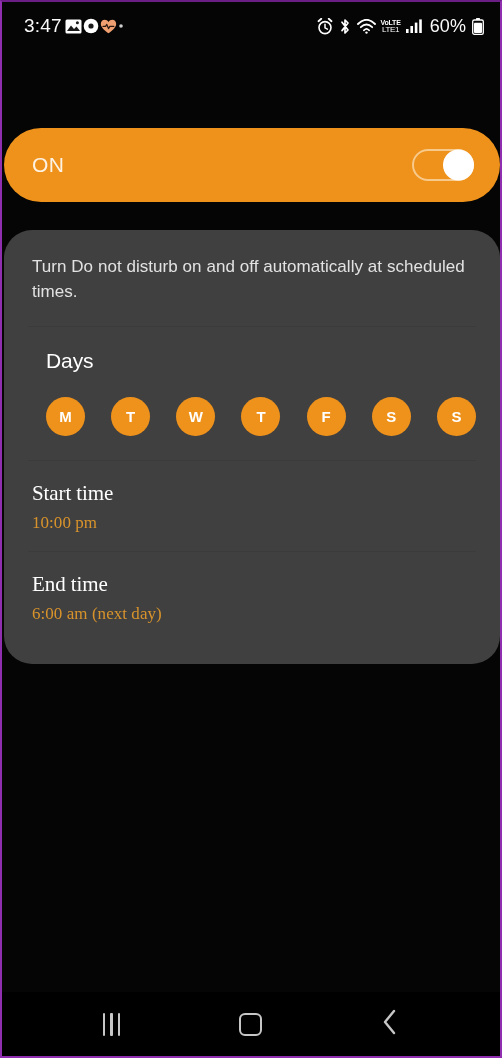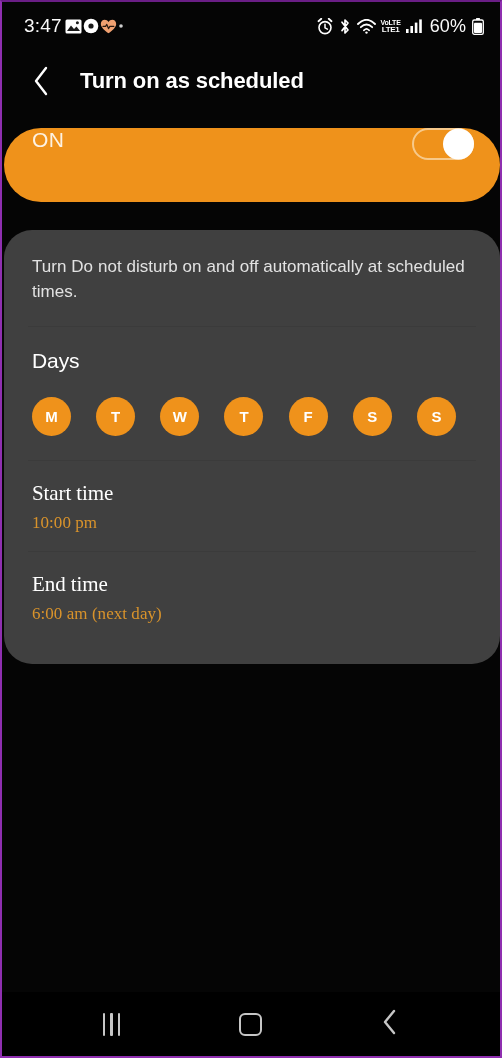--- a/index.html
+++ b/index.html
@@ -70,21 +70,21 @@
     margin: 0 -1px;
   }
   #volte-badge .volte-top {
     font-size: 7px;
     font-weight: 700;
     letter-spacing: -0.2px;
     color: #ffffff;
   }
   #volte-badge .volte-bot {
     font-size: 8px;
-    font-weight: 700;
+    font-weight: 400;
     letter-spacing: -0.3px;
     color: #ffffff;
   }
 
   
   #app-bar {
     position: absolute;
     top: 48px; left: 0; right: 0;
     height: 62px;
     display: flex;
@@ -107,20 +107,21 @@
   
   #master-switch {
     position: absolute;
     top: 126px;
     left: 2px;
     width: 496px;
     height: 74px;
     background: #ef921b;
     border-radius: 38px;
     display: flex;
+    align-items: center;
     justify-content: space-between;
     padding: 0 26px 0 28px;
     cursor: pointer;
   }
   #master-switch-label {
     font-size: 21px;
     color: #fdf2e3;
     letter-spacing: 0.3px;
   }
   #master-toggle {
@@ -163,21 +164,22 @@
     letter-spacing: 0.05px;
   }
 
   .divider {
     height: 1px;
     background: #3b3b3b;
     margin: 0 24px;
   }
 
   #days-section {
-    padding: 22px 44px 0 28px;
+    padding: 22px 24px 0 28px;
+    margin-left: 14px;
   }
   #days-label {
     font-size: 21px;
     color: #ffffff;
     letter-spacing: -0.1px;
   }
   #days-row {
     display: flex;
     align-items: center;
     justify-content: space-between;
@@ -334,28 +336,20 @@
       <span class="sicon">
         <svg width="12" height="17" viewBox="0 0 12 17">
           <rect x="4" y="0" width="4" height="2" rx="0.6" fill="#ffffff"></rect>
           <rect x="0.7" y="2" width="10.6" height="14.3" rx="1.6" fill="none" stroke="#ffffff" stroke-width="1.3"></rect>
           <rect x="2" y="4.8" width="8" height="10.2" rx="0.9" fill="#ffffff"></rect>
         </svg>
       </span>
     </div>
   </div>
 
-  <div id="app-bar">
-    <div id="back-button">
-      <svg width="18" height="30" viewBox="0 0 18 30">
-        <path d="M14 2 L4 15 L14 28" stroke="#ffffff" stroke-width="2.4" fill="none" stroke-linecap="round" stroke-linejoin="round"></path>
-      </svg>
-    </div>
-    <div id="page-title">Turn on as scheduled</div>
-  </div>
 
   <div id="master-switch">
     <span id="master-switch-label">ON</span>
     <span id="master-toggle">
       <span class="knob"></span>
     </span>
   </div>
 
   <div id="settings-card">
 

